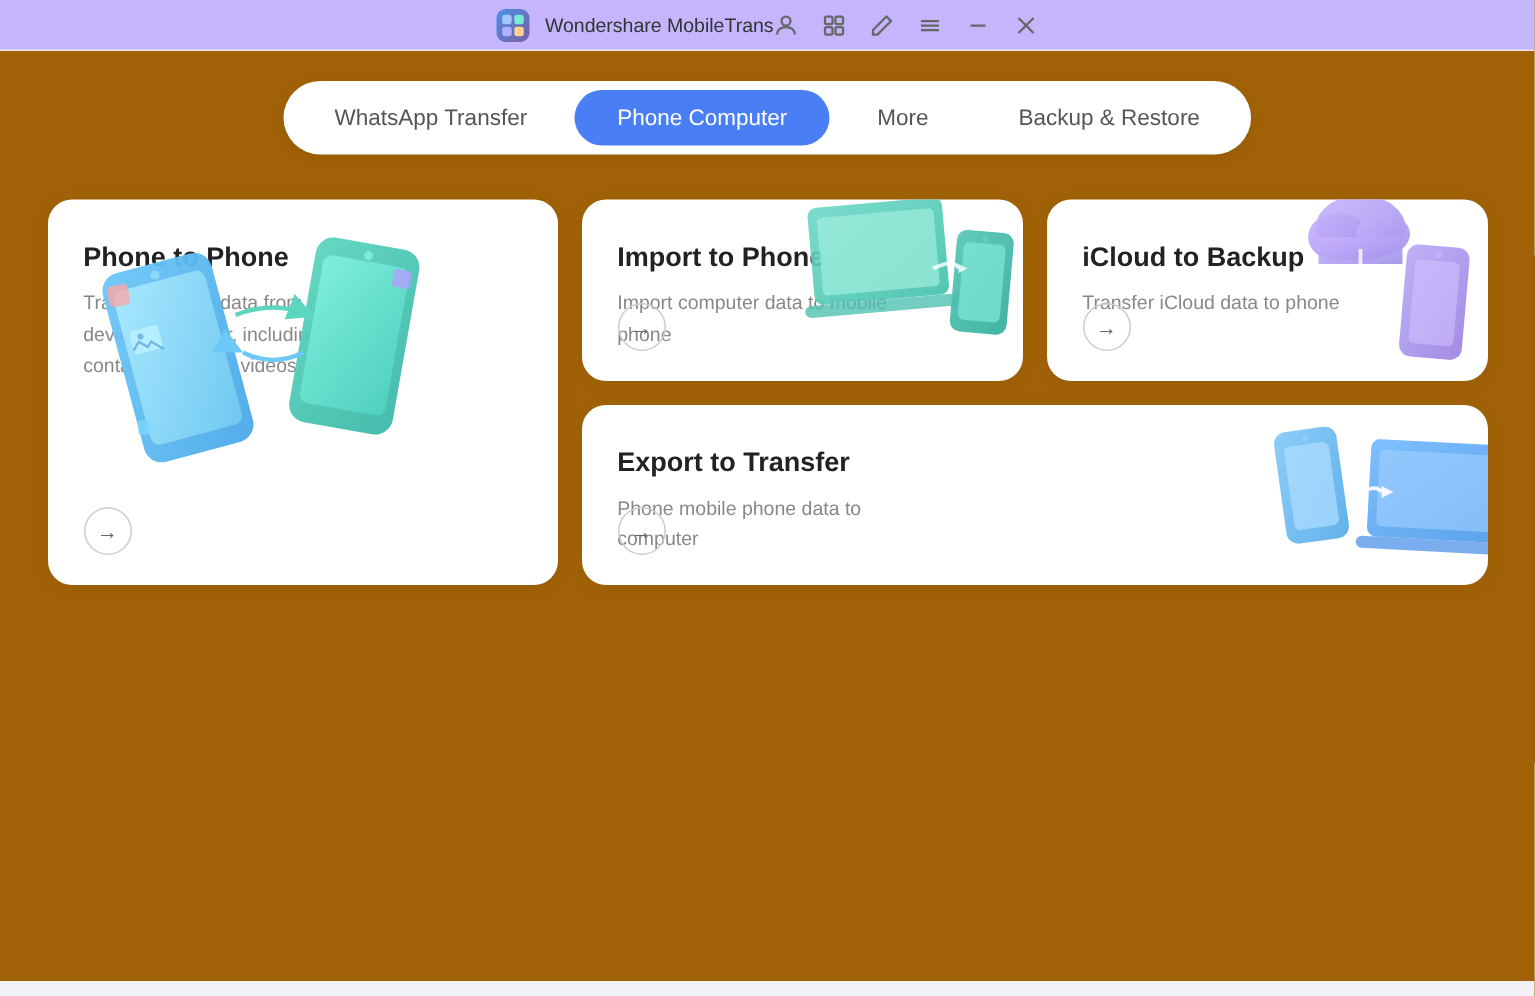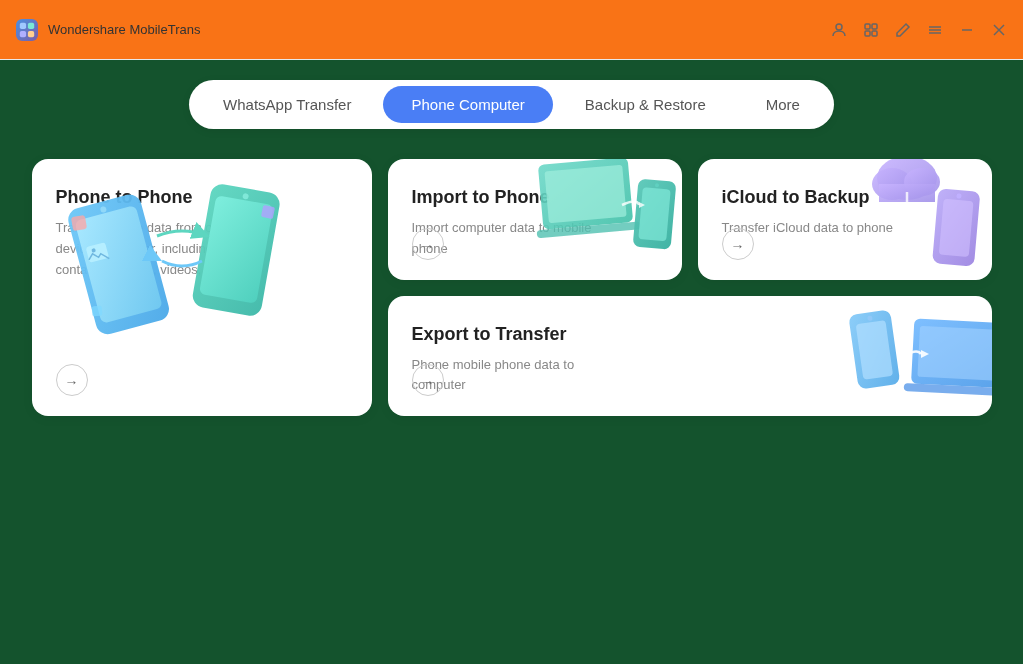--- a/index.html
+++ b/index.html
@@ -6,24 +6,24 @@
     body {
       font-family: -apple-system, BlinkMacSystemFont, 'Segoe UI', sans-serif;
       background: #f0f2f7;
       width: 1023px;
       height: 664px;
       overflow: hidden;
     }
     .titlebar {
       display: flex;
       align-items: center;
-      justify-content: space-between;
-      background: #f97316;
+      justify-content: center;
+      background: #c4b5fd;
       padding: 0 16px;
-      height: 60px;
+      height: 34px;
       border-bottom: 1px solid #e8e8e8;
     }
     .titlebar-left {
       display: flex;
       align-items: center;
       gap: 10px;
     }
     .app-icon {
       width: 22px;
       height: 22px;
@@ -52,21 +52,21 @@
       font-size: 14px;
       display: flex;
       align-items: center;
     }
     .titlebar-ctrl svg {
       width: 16px;
       height: 16px;
     }
 
     .main-content {
-      background: #14532d;
+      background: #a16207;
       height: 620px;
       padding: 20px 30px;
     }
 
     .nav-tabs {
       display: flex;
       align-items: center;
       justify-content: center;
       gap: 4px;
       background: #fff;
@@ -239,22 +239,22 @@
       </svg>
     </span>
   </div>
 </div>
 
 <div class="main-content">
 
   <div class="nav-tabs">
     <div class="nav-tab">WhatsApp Transfer</div>
     <div class="nav-tab active">Phone Computer</div>
+    <div class="nav-tab">More</div>
     <div class="nav-tab">Backup &amp; Restore</div>
-    <div class="nav-tab">More</div>
   </div>
 
   <div class="cards-grid">
 
     <div class="card large">
       <div class="card-title">Phone to Phone</div>
       <div class="card-desc">Transfer phone data from one device to another, including contacts, images, videos, etc.</div>
 
       <div class="phone-to-phone-img">
         <svg viewBox="0 0 260 230" xmlns="http://www.w3.org/2000/svg" width="260" height="230">

